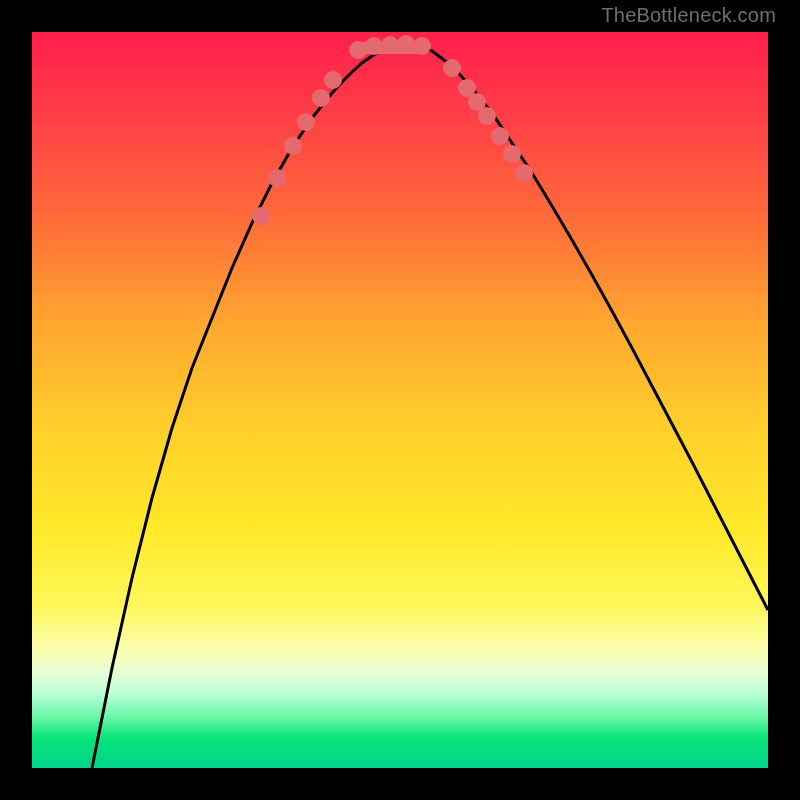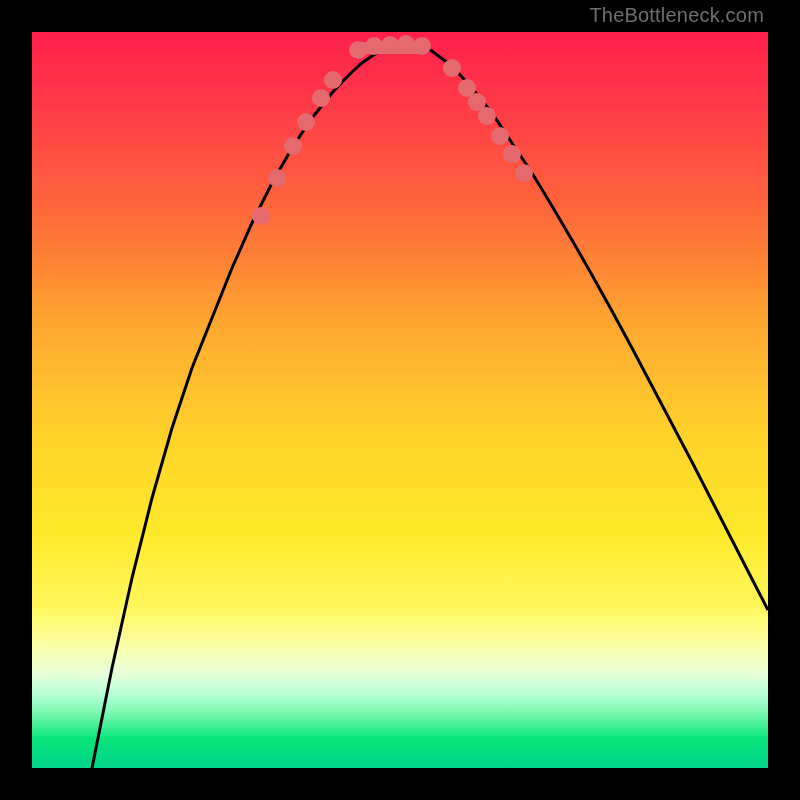--- a/index.html
+++ b/index.html
@@ -14,21 +14,21 @@
       #ffd22a 55%,
       #ffe92a 68%,
       #fff75a 78%,
       #faffb0 84%,
       #e9ffd8 87%,
       #b7ffd8 90%,
       #6cf7a8 93%,
       #08e47a 96%,
       #00d58a 100%);
   }
-  .watermark{position:absolute;top:4px;right:36px;color:#6f6f6f;font-size:20px;font-weight:400;letter-spacing:.2px}
+  .watermark{position:absolute;top:4px;right:24px;color:#6f6f6f;font-size:20px;font-weight:400;letter-spacing:.2px}
   svg{position:absolute;inset:0;width:100%;height:100%}
 </style>
 </head>
 <body>
 
 <div class="frame">
   <div class="plot">
     <div class="grad"></div>
     <svg viewBox="0 0 736 736" preserveAspectRatio="none">
       <g>

